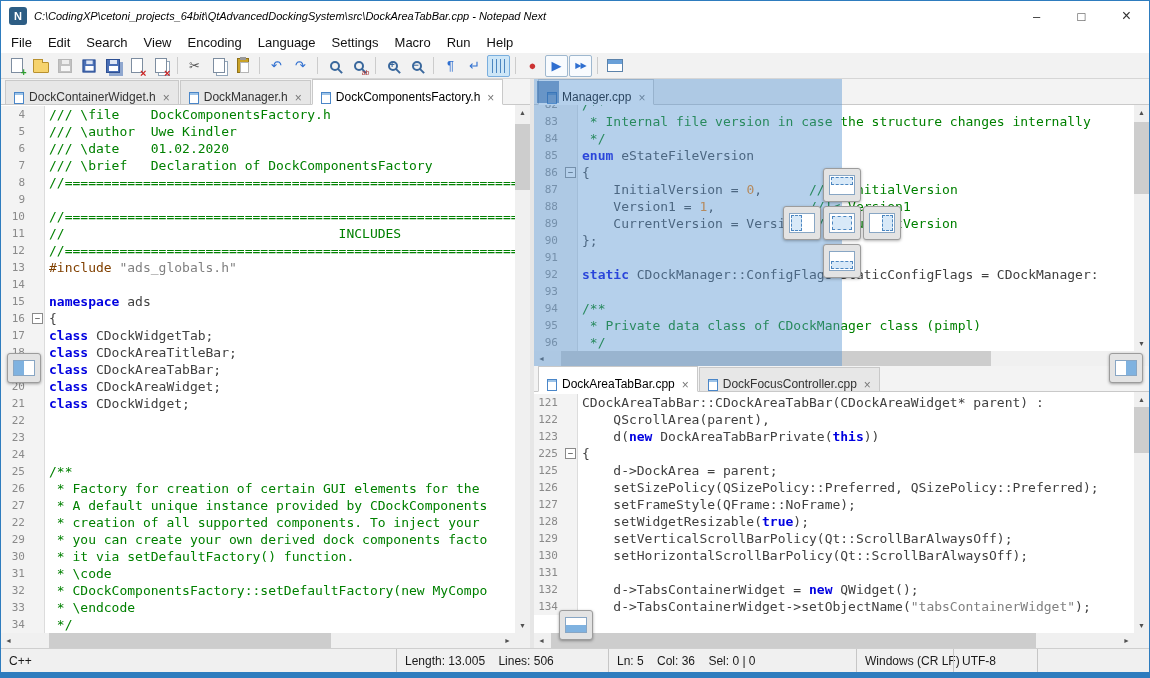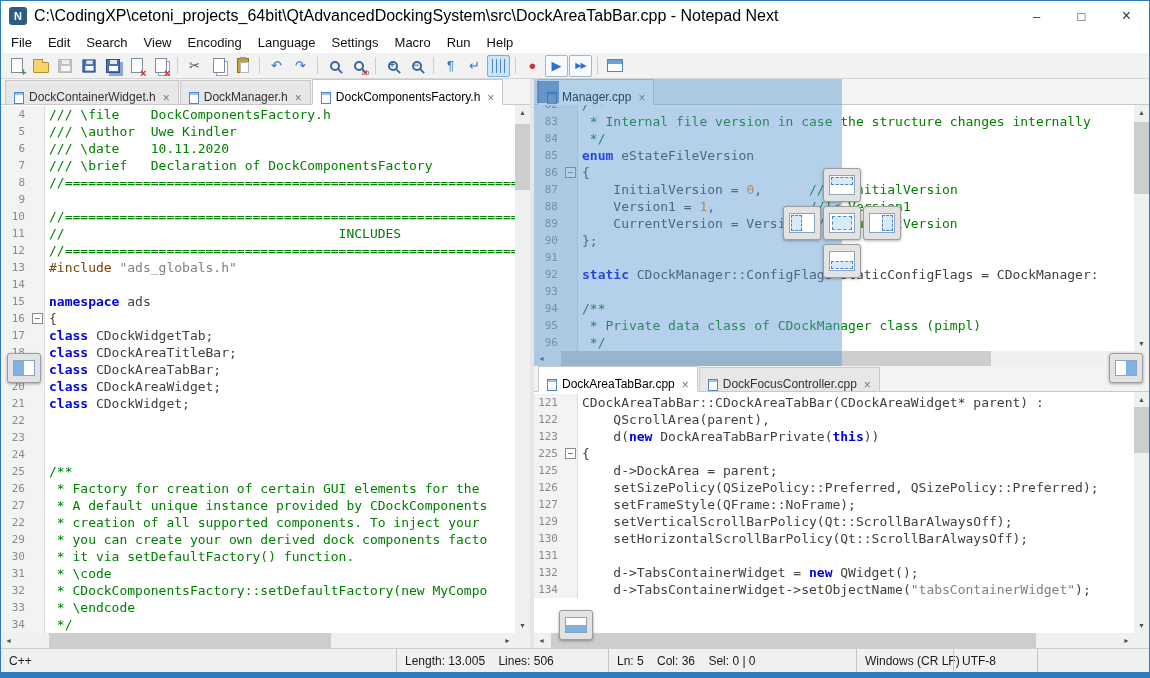--- a/index.html
+++ b/index.html
@@ -6,21 +6,21 @@
   html,body { width:1150px; height:678px; }
   body { font-family:"Liberation Sans", sans-serif; background:#8a8a8a; }
 
   .window { position:relative; width:1150px; height:678px; background:#f0f0f0;
             border:1px solid #2e7cbe; display:flex; flex-direction:column; overflow:hidden; }
 
   
   .titlebar { height:30px; background:#ffffff; display:flex; align-items:center; flex:none; }
   .app-icon { width:18px; height:18px; margin:0 7px 0 8px; background:#2d5d84; border-radius:3px;
               color:#fff; font-size:11px; font-weight:bold; display:flex; align-items:center; justify-content:center; flex:none; }
-  .title { flex:1; font-size:16px; color:#000; white-space:nowrap; overflow:hidden; }
+  .title { flex:1; font-size:11px; color:#000; white-space:nowrap; overflow:hidden;font-style:italic; }
   .win-btns { display:flex; height:100%; flex:none; }
   .win-btn { width:45px; height:100%; display:flex; align-items:center; justify-content:center;
              font-size:13px; color:#333; }
   .win-btn.close { font-size:16px; }
 
   
   .menubar { height:22px; background:#ffffff; display:flex; align-items:center; padding-left:2px;
              font-size:13px; flex:none; }
   .menu-item { padding:2px 8px; color:#111; }
 
@@ -273,21 +273,21 @@
             <span class="file-ic"></span>
             <span class="tab-label">DockComponentsFactory.h</span>
             <span class="tab-close">×</span>
           </div>
         </div>
       <div class="body">
         <div class="editor">
           <div class="rows" id="left-editor" style="margin-top:1px">
               <div class="code-row"><span class="ln">4</span><span class="fold"></span><span class="code"><span class="tok-cm">/// \file    DockComponentsFactory.h</span></span></div>
               <div class="code-row"><span class="ln">5</span><span class="fold"></span><span class="code"><span class="tok-cm">/// \author  Uwe Kindler</span></span></div>
-              <div class="code-row"><span class="ln">6</span><span class="fold"></span><span class="code"><span class="tok-cm">/// \date    10.11.2020</span></span></div>
+              <div class="code-row"><span class="ln">6</span><span class="fold"></span><span class="code"><span class="tok-cm">/// \date    01.02.2020</span></span></div>
               <div class="code-row"><span class="ln">7</span><span class="fold"></span><span class="code"><span class="tok-cm">/// \brief   Declaration of DockComponentsFactory</span></span></div>
               <div class="code-row"><span class="ln">8</span><span class="fold"></span><span class="code"><span class="tok-cm">//=============================================================================</span></span></div>
               <div class="code-row"><span class="ln">9</span><span class="fold"></span><span class="code"></span></div>
               <div class="code-row"><span class="ln">10</span><span class="fold"></span><span class="code"><span class="tok-cm">//=============================================================================</span></span></div>
               <div class="code-row"><span class="ln">11</span><span class="fold"></span><span class="code"><span class="tok-cm">//                                   INCLUDES</span></span></div>
               <div class="code-row"><span class="ln">12</span><span class="fold"></span><span class="code"><span class="tok-cm">//=============================================================================</span></span></div>
               <div class="code-row"><span class="ln">13</span><span class="fold"></span><span class="code"><span class="tok-pre">#include </span><span class="tok-str">"ads_globals.h"</span></span></div>
               <div class="code-row"><span class="ln">14</span><span class="fold"></span><span class="code"></span></div>
               <div class="code-row"><span class="ln">15</span><span class="fold"></span><span class="code"><span class="tok-kw">namespace</span><span class="tok-pl"> ads</span></span></div>
               <div class="code-row"><span class="ln">16</span><span class="fold fold-box"></span><span class="code"><span class="tok-pl">{</span></span></div>
@@ -429,20 +429,21 @@
         <div class="body">
           <div class="editor">
             <div class="rows" id="br-editor" style="margin-top:2px">
                 <div class="code-row"><span class="ln">121</span><span class="fold"></span><span class="code"><span class="tok-pl">CDockAreaTabBar::CDockAreaTabBar(CDockAreaWidget* parent) :</span></span></div>
                 <div class="code-row"><span class="ln">122</span><span class="fold"></span><span class="code"><span class="tok-pl">    QScrollArea(parent),</span></span></div>
                 <div class="code-row"><span class="ln">123</span><span class="fold"></span><span class="code"><span class="tok-pl">    d(</span><span class="tok-kw">new</span><span class="tok-pl"> DockAreaTabBarPrivate(</span><span class="tok-kw">this</span><span class="tok-pl">))</span></span></div>
                 <div class="code-row"><span class="ln">225</span><span class="fold fold-box"></span><span class="code"><span class="tok-pl">{</span></span></div>
                 <div class="code-row"><span class="ln">125</span><span class="fold"></span><span class="code"><span class="tok-pl">    d-&gt;DockArea = parent;</span></span></div>
                 <div class="code-row"><span class="ln">126</span><span class="fold"></span><span class="code"><span class="tok-pl">    setSizePolicy(QSizePolicy::Preferred, QSizePolicy::Preferred);</span></span></div>
                 <div class="code-row"><span class="ln">127</span><span class="fold"></span><span class="code"><span class="tok-pl">    setFrameStyle(QFrame::NoFrame);</span></span></div>
+                <div class="code-row"><span class="ln">128</span><span class="fold"></span><span class="code"><span class="tok-pl">    setWidgetResizable(</span><span class="tok-kw">true</span><span class="tok-pl">);</span></span></div>
                 <div class="code-row"><span class="ln">129</span><span class="fold"></span><span class="code"><span class="tok-pl">    setVerticalScrollBarPolicy(Qt::ScrollBarAlwaysOff);</span></span></div>
                 <div class="code-row"><span class="ln">130</span><span class="fold"></span><span class="code"><span class="tok-pl">    setHorizontalScrollBarPolicy(Qt::ScrollBarAlwaysOff);</span></span></div>
                 <div class="code-row"><span class="ln">131</span><span class="fold"></span><span class="code"></span></div>
                 <div class="code-row"><span class="ln">132</span><span class="fold"></span><span class="code"><span class="tok-pl">    d-&gt;TabsContainerWidget = </span><span class="tok-kw">new</span><span class="tok-pl"> QWidget();</span></span></div>
                 <div class="code-row"><span class="ln">134</span><span class="fold"></span><span class="code"><span class="tok-pl">    d-&gt;TabsContainerWidget-&gt;setObjectName(</span><span class="tok-str">"tabsContainerWidget"</span><span class="tok-pl">);</span></span></div>
               </div>
           </div>
           <div class="vscroll">
             <div class="sb-btn">▲</div>
             <div class="sb-track">

